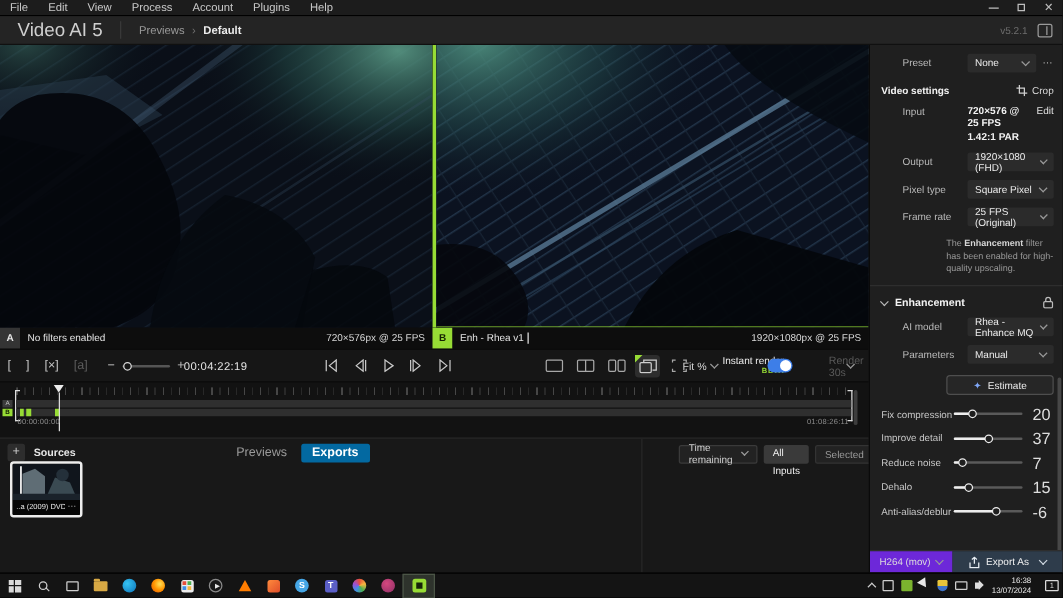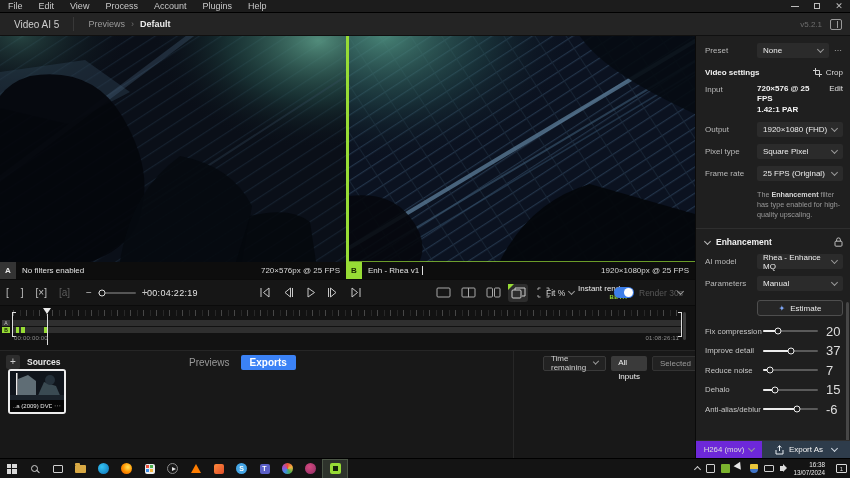--- a/index.html
+++ b/index.html
@@ -13,21 +13,21 @@
   .menubar{height:13px;background:#1c1c1c;display:flex;align-items:center;font-size:9px;color:#c9c9c9;border-bottom:1px solid #000;}
   .mi{padding:0 8px;line-height:13px;}
   .win-controls{margin-left:auto;display:flex;height:13px;}
   .wc{width:22px;display:flex;align-items:center;justify-content:center;color:#bdbdbd;}
   .wc-min{width:8px;height:1px;background:#bdbdbd;}
   .wc-max{width:6px;height:6px;border:1px solid #bdbdbd;}
   .wc-close{font-size:9px;line-height:13px;}
 
   
   .titlebar{height:23px;background:#242424;display:flex;align-items:center;border-bottom:1px solid #101010;}
-  .app-title{font-size:10px;color:#cfcfcf;padding:0 14px;}
+  .app-title{font-size:15px;color:#cfcfcf;padding:0 14px;}
   .tb-sep{width:1px;height:14px;background:#383838;}
   .crumbs{display:flex;align-items:center;gap:6px;padding:0 14px;font-size:9px;}
   .crumb-parent{color:#9a9a9a;}
   .crumb-chev{color:#6f6f6f;}
   .crumb-current{color:#ececec;font-weight:bold;}
   .tb-right{margin-left:auto;display:flex;align-items:center;gap:8px;padding-right:8px;}
   .version{font-size:8px;color:#6e6e6e;}
   .layout-ic{width:12px;height:11px;border:1px solid #9a9a9a;border-radius:2px;position:relative;}
   .layout-ic::after{content:'';position:absolute;right:3px;top:1px;bottom:1px;width:1px;background:#9a9a9a;}
 
@@ -95,21 +95,21 @@
   .tl-time{position:absolute;top:29px;font-size:6px;color:#8d8d8d;letter-spacing:.2px;}
   .tl-scroll{position:absolute;right:9px;top:6px;width:3px;height:28px;background:#3d3d3d;border-radius:2px;}
 
   
   .sources{position:relative;height:108px;background:#181818;border-top:1px solid #262626;}
   .src-head{position:absolute;top:4px;left:6px;display:flex;align-items:center;gap:7px;}
   .add-btn{width:14px;height:14px;background:#2d2d2d;border-radius:2px;color:#cfcfcf;font-size:10px;line-height:13px;text-align:center;}
   .src-title{font-size:8.5px;color:#e6e6e6;font-weight:bold;}
   .tabs{position:absolute;top:4px;left:180px;display:flex;gap:2px;}
   .tab{height:15px;line-height:15px;padding:0 9px;font-size:10px;color:#9a9a9a;border-radius:2px;}
-  .tab.active{background:#3b82f6;color:#fff;font-weight:bold;}
+  .tab.active{background:#0369a1;color:#fff;font-weight:bold;}
   .exp-controls{position:absolute;top:4px;left:543px;display:flex;align-items:center;gap:5px;}
   .sort-box{height:15px;display:flex;align-items:center;gap:7px;padding:0 7px;background:#222;border:1px solid #3a3a3a;border-radius:2px;font-size:8px;color:#cfcfcf;}
   .segbtn{height:15px;line-height:14px;padding:0 7px;border-radius:2px;font-size:8px;}
   .seg-active{background:#3a3a3a;color:#f0f0f0;}
   .seg-idle{background:#222;border:1px solid #333;color:#9a9a9a;}
   .stepper{display:flex;flex-direction:column;gap:2px;}
   .st-up{width:0;height:0;border:3px solid transparent;border-bottom:4px solid #bbb;}
   .st-dn{width:0;height:0;border:3px solid transparent;border-top:4px solid #bbb;}
   .src-divider{position:absolute;left:513px;top:0;bottom:0;width:1px;background:#272727;}
   .clip-card{position:absolute;left:8px;top:18px;width:58px;height:45px;border:2px solid #ededed;border-radius:3px;background:#000;overflow:hidden;}
@@ -117,21 +117,21 @@
   .clip-name-row{position:absolute;left:0;right:0;bottom:0;height:12px;background:#060606;display:flex;align-items:center;padding:0 3px;gap:2px;}
   .clip-name{font-size:6px;color:#e8e8e8;white-space:nowrap;overflow:hidden;flex:1;}
   .clip-more{font-size:7px;color:#bbb;line-height:6px;}
 
   
   .sp-header{height:17px;display:flex;align-items:center;border-bottom:1px solid #171717;}
   .sp-badge{width:13px;height:17px;background:var(--accent);color:#152201;font-size:7px;font-weight:bold;display:flex;align-items:center;justify-content:center;}
   .sp-title{margin-left:8px;font-size:8.5px;font-weight:bold;color:#f0f0f0;}
   .swap{margin-left:auto;margin-right:6px;}
   .sp-row{display:flex;align-items:center;margin:7px 7px 0 9px;}
-  .sp-label{width:52px;font-size:8px;color:#b9b9b9;flex:none;}
+  .sp-label{width:52px;font-size:8px;color:#b9b9b9;flex:none;margin-left:17px;}
   .sp-select{flex:1;height:15px;background:#2b2b2b;border-radius:2px;display:flex;align-items:center;padding:0 6px;font-size:8px;color:#ececec;}
   .sp-select .chev{margin-left:auto;}
   .more{margin-left:5px;color:#aaa;font-size:8px;letter-spacing:1px;}
   .sp-sec{display:flex;align-items:center;margin:10px 7px 0 9px;font-size:8px;color:#f2f2f2;font-weight:bold;}
   .sec-right{margin-left:auto;display:flex;align-items:center;gap:4px;font-weight:normal;color:#d8d8d8;font-size:8px;}
   .sp-value{flex:1;font-size:8px;font-weight:bold;color:#f2f2f2;line-height:1.3;}
   .sp-edit{font-size:8px;color:#e0e0e0;margin-left:6px;}
   .note{margin:9px 7px 0 61px;font-size:7.2px;color:#999;line-height:1.35;}
   .note b{color:#d6d6d6;}
   .hr{margin-top:9px;border-top:1px solid #2e2e2e;}
@@ -396,21 +396,21 @@
         <span class="instant">
           <span class="l1">Instant render</span>
           <span class="l2">BETA</span>
         </span>
       </div>
       <div class="t-abs" style="left:614px;">
         <span class="toggle">
             <span class="knob"></span>
           </span>
       </div>
-      <div class="t-abs" style="left:639px;">
+      <div class="t-abs" style="left:663px;">
         <span class="render30">Render 30s</span>
       </div>
       <div class="t-abs" style="left:678px;">
         <span class="chev"></span>
       </div>
     </div>
 
     <div class="timeline">
       <div class="tl-ruler"></div>
       <div class="tl-bracket br-l"></div>
@@ -518,21 +518,21 @@
     </div>
 
     <div class="sp-row">
       <span class="sp-label">Frame rate</span>
       <span class="sp-select">
         <span>25 FPS (Original)</span>
         <span class="chev"></span>
       </span>
     </div>
 
-    <div class="note"><span>The </span><b>Enhancement</b><span> filter has type enabled for high-quality upscaling.</span></div>
+    <div class="note"><span>The </span><b>Enhancement</b><span> filter has been enabled for high-quality upscaling.</span></div>
 
     <div class="hr"></div>
 
     <div class="enh-head">
       <span class="chev-dn"></span>
       <span>Enhancement</span>
       <span class="lock">
         <svg class="ic" width="9" height="10" viewBox="0 0 9 10" fill="none" stroke="#bdbdbd">
             <rect x="1" y="4.2" width="7" height="5" rx="1"></rect>
             <path d="M2.6 4.2V2.8a1.9 1.9 0 013.8 0v1.4"></path>

